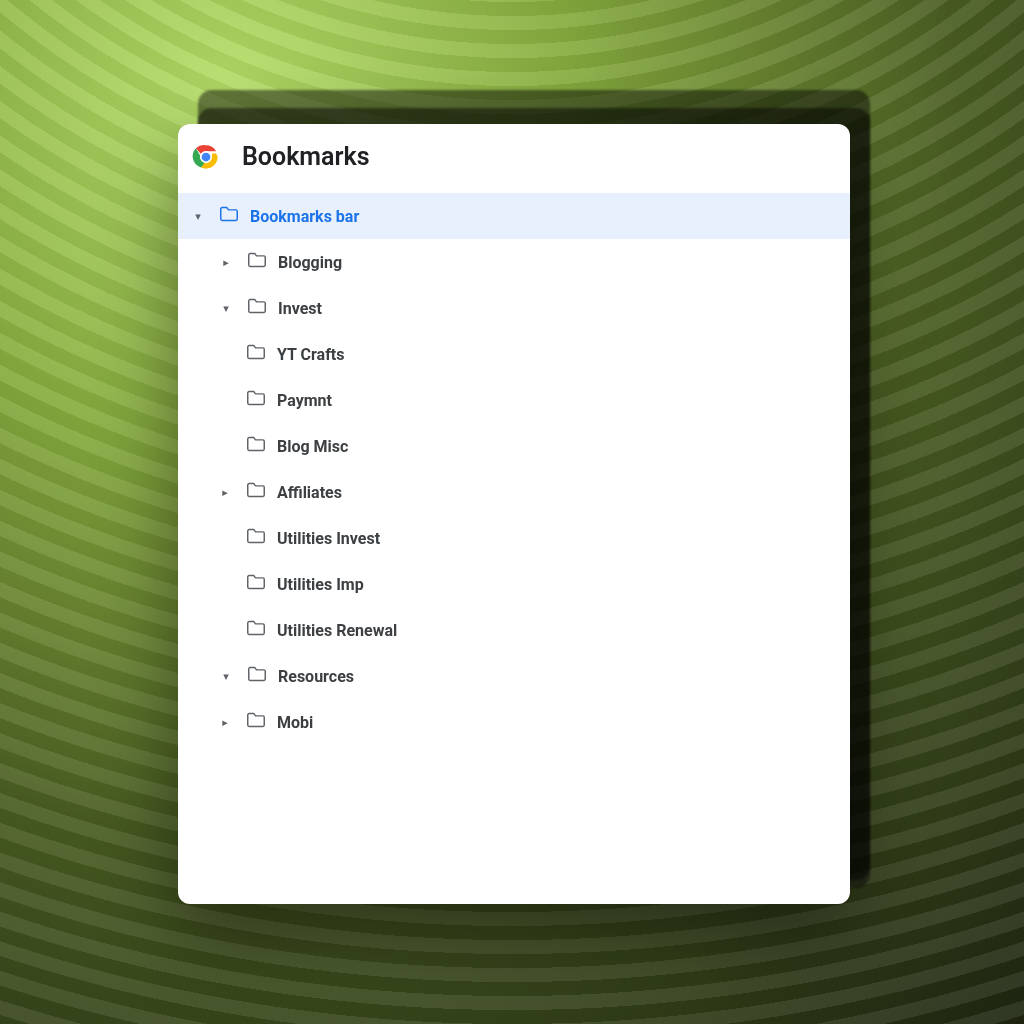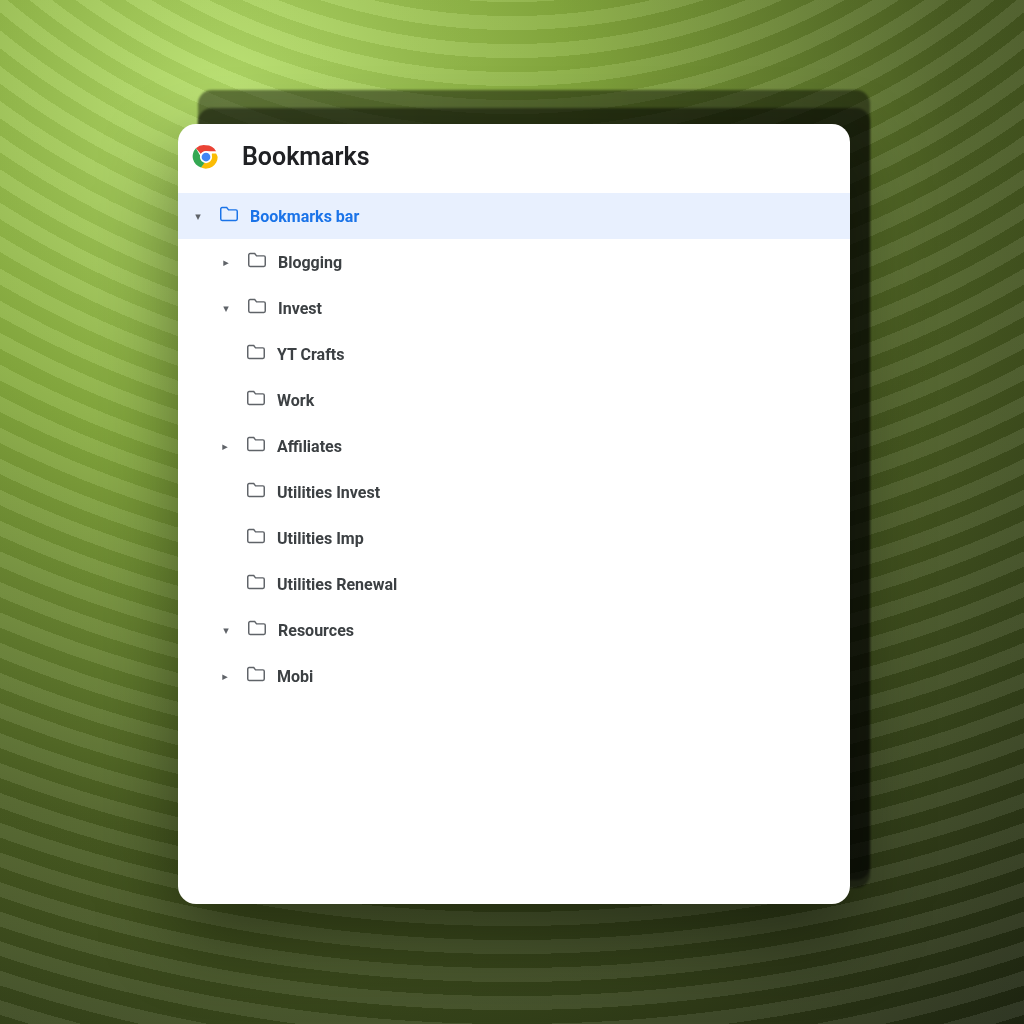--- a/index.html
+++ b/index.html
@@ -25,21 +25,21 @@
     filter: blur(1px);
   }
   .stack1 { top: 90px;  height: 790px; }
   .stack2 { top: 108px; height: 780px; }
 
   .panel {
     position: absolute;
     top: 124px; left: 178px;
     width: 672px; height: 780px;
     background: #fff;
-    border-radius: 18px;
+    border-radius: 12px;
     box-shadow: 0 30px 80px rgba(0,0,0,0.45);
     overflow: hidden;
   }
 
   .header {
     display: flex; align-items: center;
     gap: 22px;
     padding: 18px 14px 18px 14px;
   }
   .header .title {
@@ -125,21 +125,28 @@
         <span><svg class="folder-icon" width="22" height="22" viewBox="0 0 24 24">
             <path d="M3 6.5a1.5 1.5 0 0 1 1.5-1.5h5l2 2.5h8A1.5 1.5 0 0 1 21 9v8.5A1.5 1.5 0 0 1 19.5 19h-15A1.5 1.5 0 0 1 3 17.5z"></path>
           </svg></span>
         <span class="label">YT Crafts</span>
       </div>
       <div class="row lv2">
         <span class="chev" style="visibility: hidden;"></span>
         <span><svg class="folder-icon" width="22" height="22" viewBox="0 0 24 24">
             <path d="M3 6.5a1.5 1.5 0 0 1 1.5-1.5h5l2 2.5h8A1.5 1.5 0 0 1 21 9v8.5A1.5 1.5 0 0 1 19.5 19h-15A1.5 1.5 0 0 1 3 17.5z"></path>
           </svg></span>
-        <span class="label">Work</span>
+        <span class="label">Paymnt</span>
+      </div>
+      <div class="row lv2">
+        <span class="chev" style="visibility: hidden;"></span>
+        <span><svg class="folder-icon" width="22" height="22" viewBox="0 0 24 24">
+            <path d="M3 6.5a1.5 1.5 0 0 1 1.5-1.5h5l2 2.5h8A1.5 1.5 0 0 1 21 9v8.5A1.5 1.5 0 0 1 19.5 19h-15A1.5 1.5 0 0 1 3 17.5z"></path>
+          </svg></span>
+        <span class="label">Blog Misc</span>
       </div>
       <div class="row lv2">
         <span class="chev">▸</span>
         <span><svg class="folder-icon" width="22" height="22" viewBox="0 0 24 24">
             <path d="M3 6.5a1.5 1.5 0 0 1 1.5-1.5h5l2 2.5h8A1.5 1.5 0 0 1 21 9v8.5A1.5 1.5 0 0 1 19.5 19h-15A1.5 1.5 0 0 1 3 17.5z"></path>
           </svg></span>
         <span class="label">Affiliates</span>
       </div>
       <div class="row lv2">
         <span class="chev" style="visibility: hidden;"></span>

